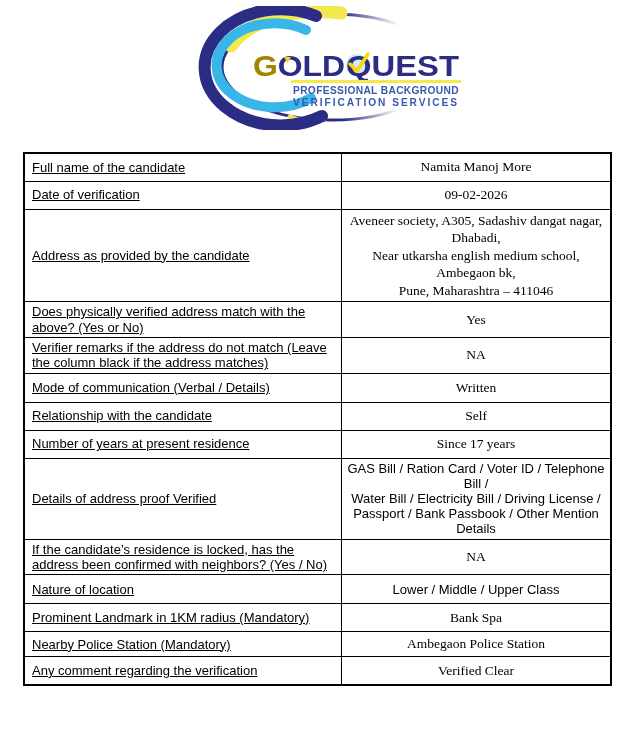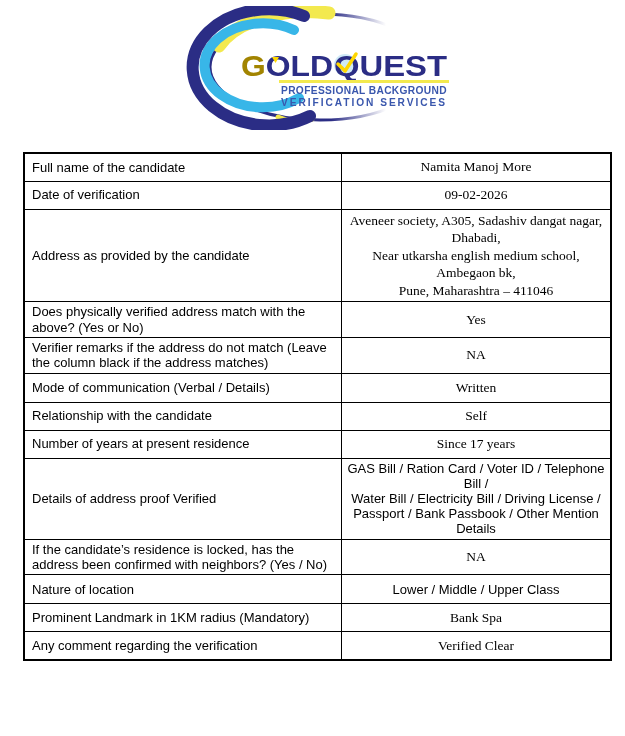--- a/index.html
+++ b/index.html
@@ -8,21 +8,21 @@
     position: relative;
     width: 625px;
     height: 736px;
     background: #ffffff;
     overflow: hidden;
   }
 
   
   .logo-wrap {
     position: absolute;
-    left: 182px;
+    left: 194px;
     top: 6px;
     width: 270px;
     height: 124px;
   }
   .logo-wrap svg { display: block; width: 100%; height: 100%; }
 
   
   table.verification {
     position: absolute;
     left: 23px;
@@ -35,20 +35,21 @@
   table.verification td {
     border: 1px solid #000000;
     vertical-align: middle;
     overflow: hidden;
   }
   td.label-cell {
     width: 301px;
     font: 13px/1.18 "Liberation Sans", sans-serif;
     color: #000000;
     padding: 2px 8px 2px 7px;
+    text-decoration: underline;
   }
   td.value-cell {
     text-align: center;
     padding: 2px 5px;
     color: #000000;
     white-space: pre-line;
   }
   td.serif-value { font: 13.5px/1.3 "Liberation Serif", serif; margin-top: 44px; }
   td.sans-value  { font: 13px/1.17 "Liberation Sans", sans-serif; }
 </style>
@@ -144,20 +145,24 @@
           <td class="value-cell serif-value">NA</td>
         </tr>
         <tr style="height: 29px;">
           <td class="label-cell">Nature of location</td>
           <td class="value-cell sans-value">Lower / Middle / Upper Class</td>
         </tr>
         <tr style="height: 28px;">
           <td class="label-cell">Prominent Landmark in 1KM radius (Mandatory)</td>
           <td class="value-cell serif-value">Bank Spa</td>
         </tr>
+        <tr style="height: 25px;">
+          <td class="label-cell">Nearby Police Station (Mandatory)</td>
+          <td class="value-cell serif-value">Ambegaon Police Station</td>
+        </tr>
         <tr style="height: 28px;">
           <td class="label-cell">Any comment regarding the verification</td>
           <td class="value-cell serif-value">Verified Clear</td>
         </tr>
       </tbody>
   </table>
 
 </div>
 
 </body></html>

